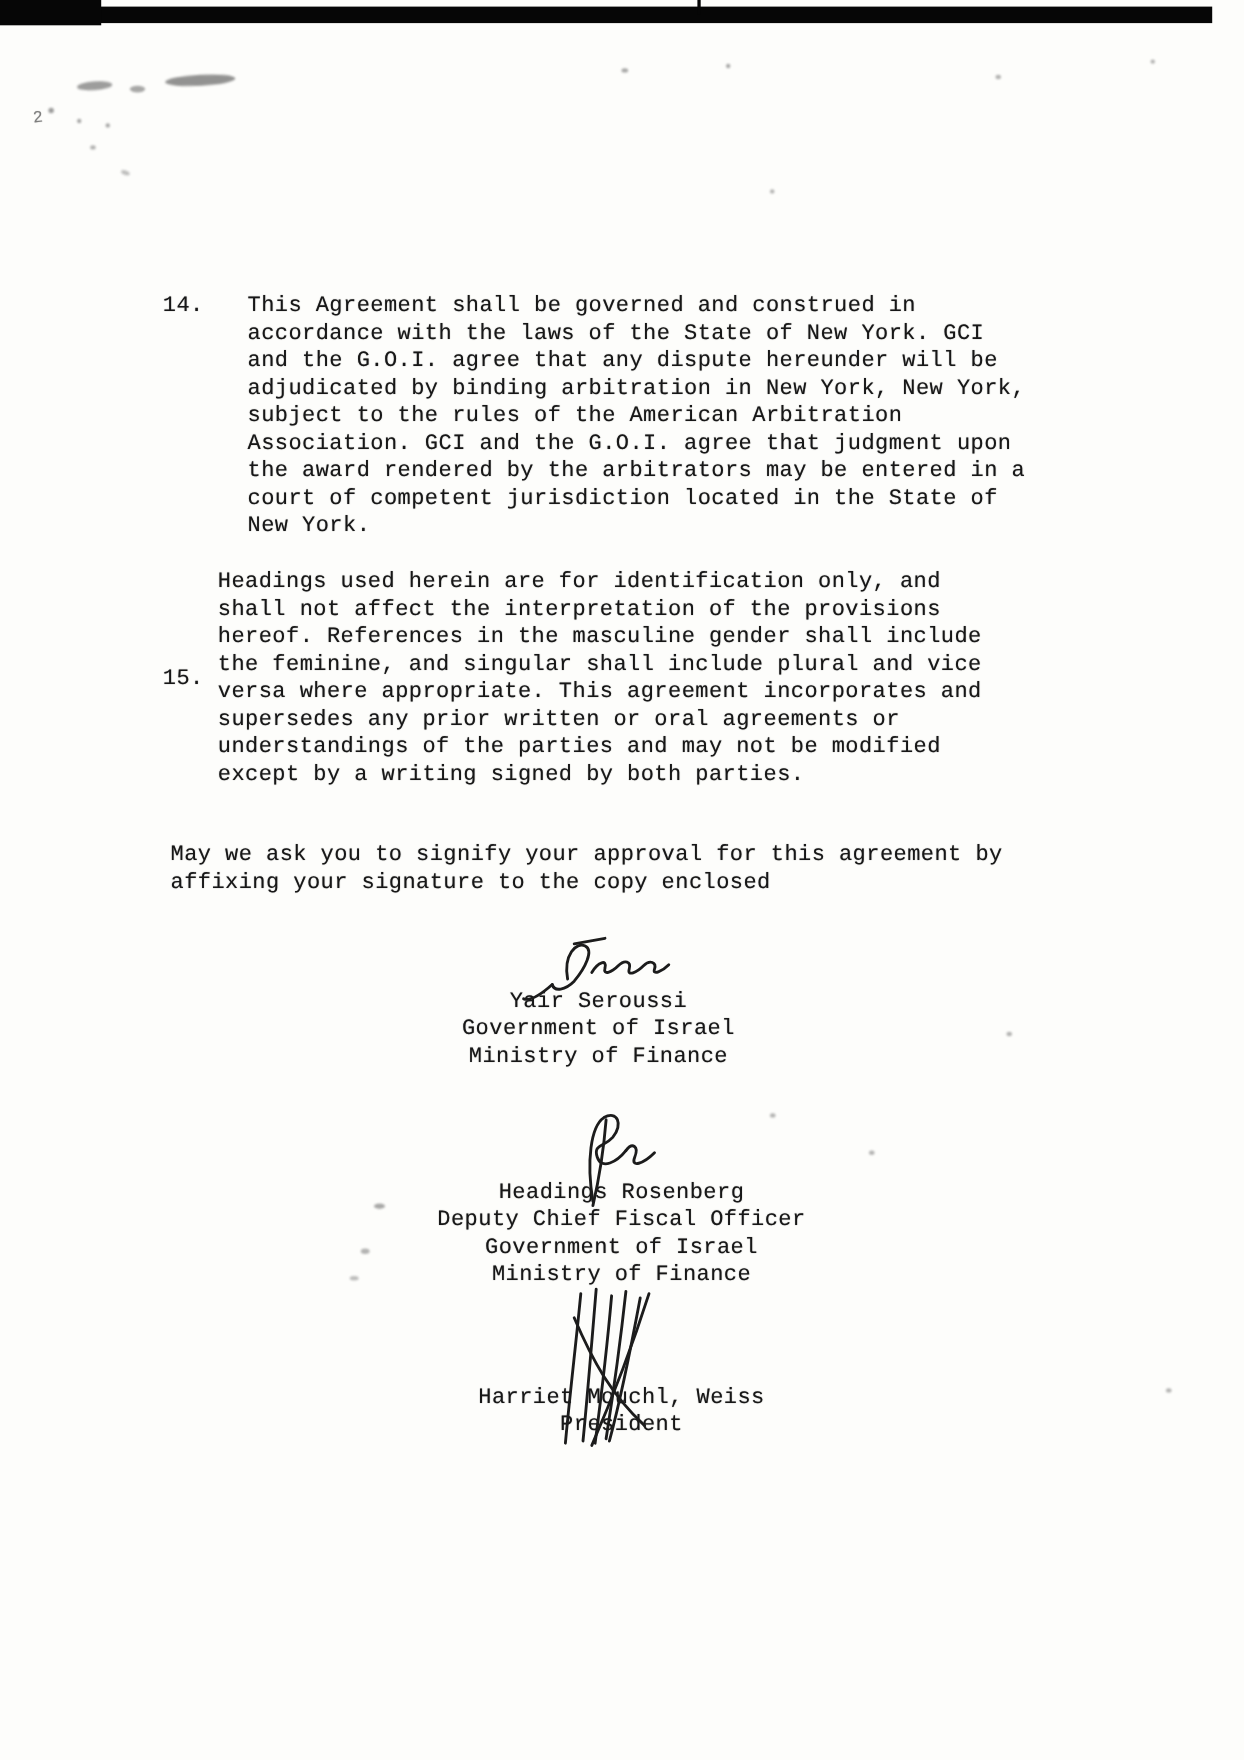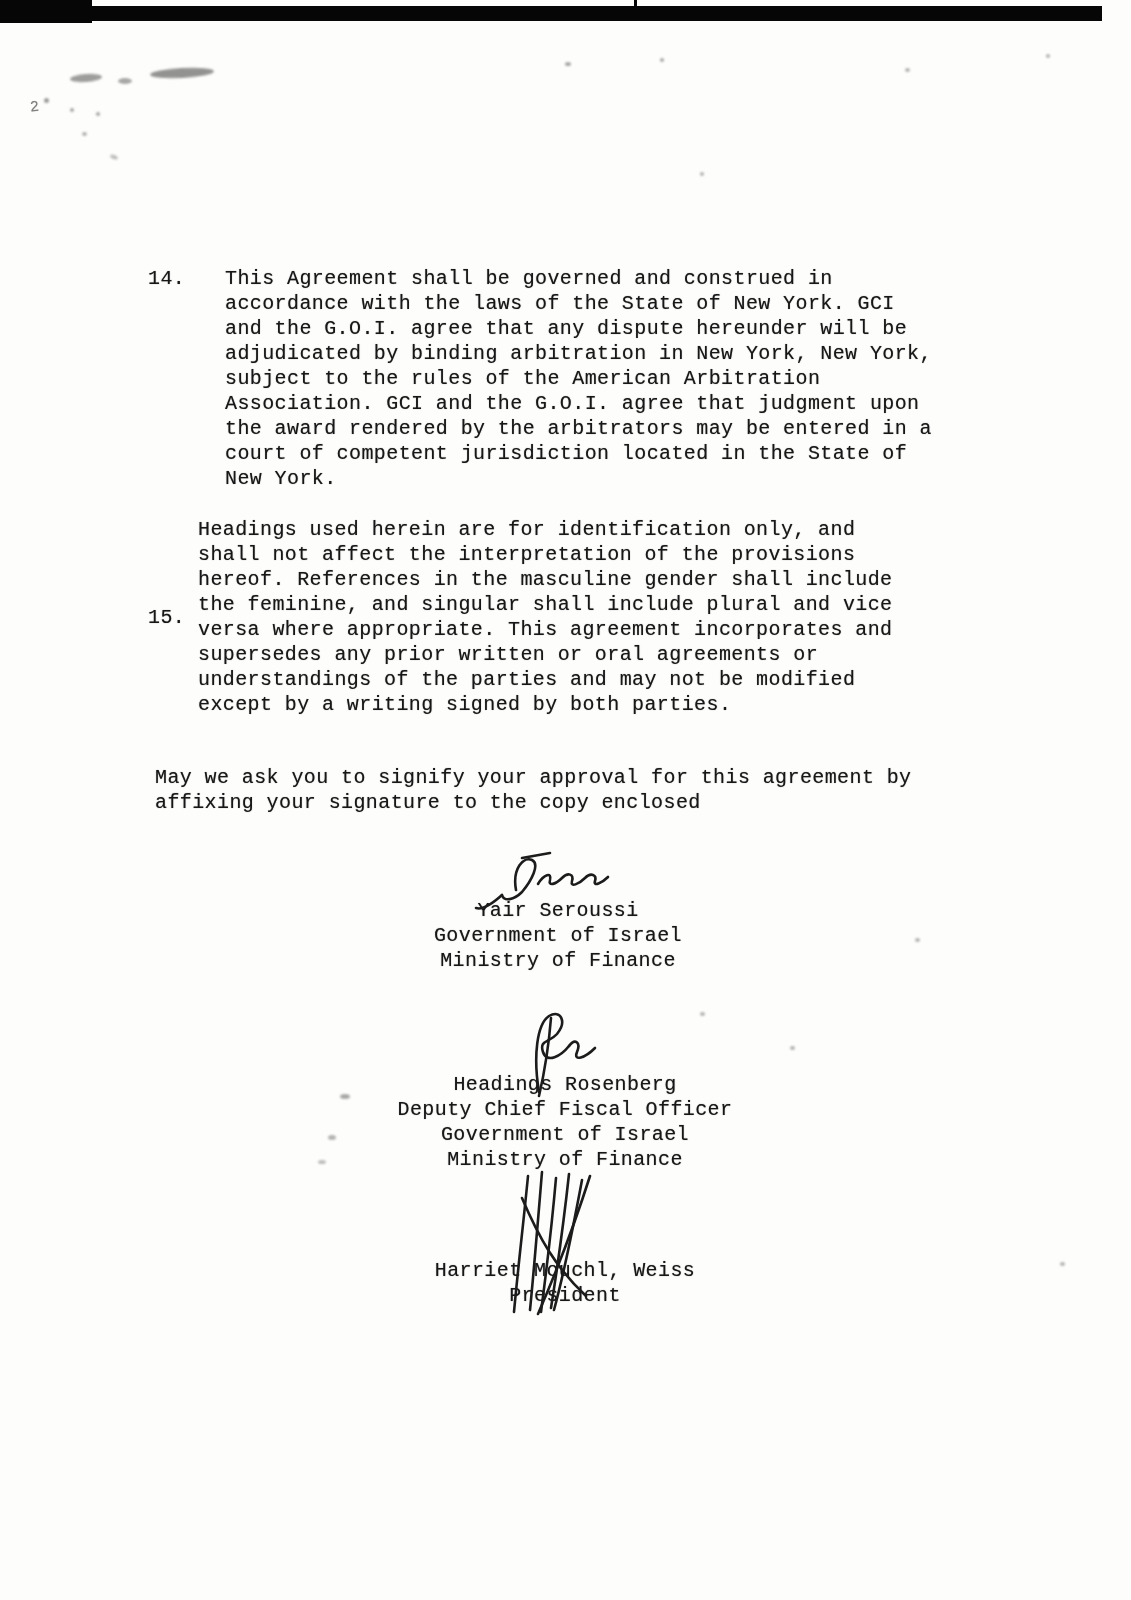--- a/index.html
+++ b/index.html
@@ -90,21 +90,21 @@
 
   <div class="closing doc-text" style="left:155px; top:736px;margin-top:29px;">May we ask you to signify your approval for this agreement by
 affixing your signature to the copy enclosed</div>
 
   <svg class="sig" style="left:452px; top:850px;" width="176" height="64" viewBox="0 0 176 64">
     <path d="M64 40 C60 18 72 6 80 10 C88 14 80 30 70 42 C62 50 52 52 50 45"></path>
     <path d="M50 45 C40 54 30 60 24 58"></path>
     <path d="M86 34 C92 24 100 22 98 30 C96 37 104 34 110 28 C116 22 122 24 120 31 C118 38 127 34 133 28 C139 22 145 25 143 31 C141 37 150 33 156 27"></path>
     <path d="M70 8 L98 3"></path>
   </svg>
-  <div class="sig-block" style="left:398px; top:898px; width:320px;">
+  <div class="sig-block" style="left:384px; top:898px; width:320px;">
     <span class="sig-line">Yair Seroussi</span>
     <span class="sig-line">Government of Israel</span>
     <span class="sig-line">Ministry of Finance</span>
   </div>
 
   <svg class="sig" style="left:505px; top:1008px;" width="124" height="92" viewBox="0 0 124 92">
     <path d="M34 84 C28 48 32 16 44 8 C56 1 62 14 52 26 C44 35 34 32 38 44 C42 56 56 48 64 38"></path>
     <path d="M64 38 C70 30 76 34 72 44 C68 54 80 50 90 40"></path>
     <path d="M46 10 C44 35 40 62 34 88"></path>
   </svg>

